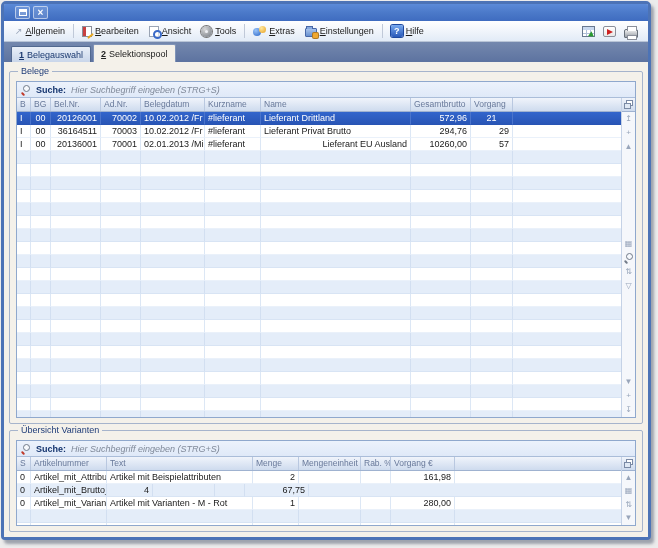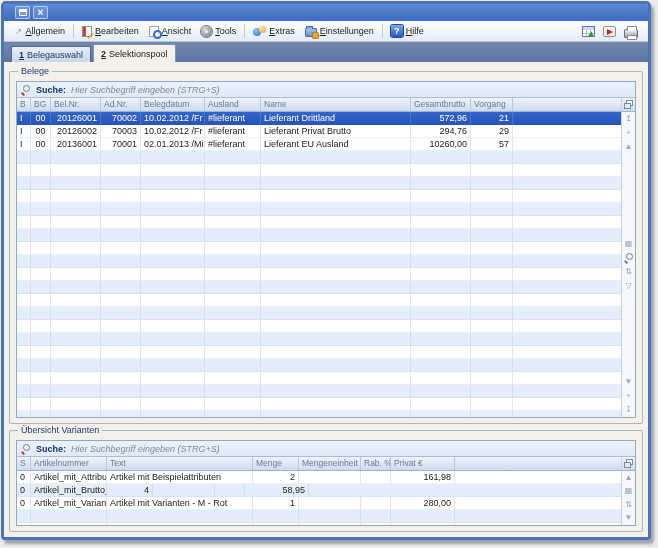--- a/index.html
+++ b/index.html
@@ -182,59 +182,59 @@
           <span class="search-placeholder">Hier Suchbegriff eingeben (STRG+S)</span>
         </div>
         <div class="grid-wrap">
           <div class="grid-main">
             <div class="g-head">
                 <span class="g-hcell" style="width: 14px;">B</span>
                 <span class="g-hcell" style="width: 20px;">BG</span>
                 <span class="g-hcell" style="width: 50px;">Bel.Nr.</span>
                 <span class="g-hcell" style="width: 40px;">Ad.Nr.</span>
                 <span class="g-hcell" style="width: 64px;">Belegdatum</span>
-                <span class="g-hcell" style="width: 56px;">Ausland</span>
+                <span class="g-hcell" style="width: 56px;">Kurzname</span>
                 <span class="g-hcell" style="width: 150px;">Name</span>
                 <span class="g-hcell" style="width: 60px;">Gesamtbrutto</span>
                 <span class="g-hcell" style="width: 42px;">Vorgang</span>
                 <span class="g-hcell g-hfill"></span>
               </div>
             <div class="g-body">
                 <div class="g-row sel">
                   <span class="g-cell" style="width: 14px; text-align: left;">I</span>
                   <span class="g-cell" style="width: 20px; text-align: center;">00</span>
                   <span class="g-cell" style="width: 50px; text-align: right;">20126001</span>
                   <span class="g-cell" style="width: 40px; text-align: right;">70002</span>
                   <span class="g-cell" style="width: 64px; text-align: left;">10.02.2012 /Fr</span>
                   <span class="g-cell" style="width: 56px; text-align: left;">#lieferant</span>
                   <span class="g-cell" style="width: 150px; text-align: left;">Lieferant Drittland</span>
                   <span class="g-cell" style="width: 60px; text-align: right;">572,96</span>
-                  <span class="g-cell" style="width: 42px; text-align: right;">21</span>
+                  <span class="g-cell" style="width: 42px; text-align: center;">21</span>
                   <span class="g-cell g-cfill"></span>
                 </div>
                 <div class="g-row">
                   <span class="g-cell" style="width: 14px; text-align: left;">I</span>
                   <span class="g-cell" style="width: 20px; text-align: center;">00</span>
-                  <span class="g-cell" style="width: 50px; text-align: right;">20126002</span>
+                  <span class="g-cell" style="width: 50px; text-align: right;">36164511</span>
                   <span class="g-cell" style="width: 40px; text-align: right;">70003</span>
                   <span class="g-cell" style="width: 64px; text-align: left;">10.02.2012 /Fr</span>
                   <span class="g-cell" style="width: 56px; text-align: left;">#lieferant</span>
                   <span class="g-cell" style="width: 150px; text-align: left;">Lieferant Privat Brutto</span>
                   <span class="g-cell" style="width: 60px; text-align: right;">294,76</span>
                   <span class="g-cell" style="width: 42px; text-align: right;">29</span>
                   <span class="g-cell g-cfill"></span>
                 </div>
                 <div class="g-row">
                   <span class="g-cell" style="width: 14px; text-align: left;">I</span>
                   <span class="g-cell" style="width: 20px; text-align: center;">00</span>
                   <span class="g-cell" style="width: 50px; text-align: right;">20136001</span>
                   <span class="g-cell" style="width: 40px; text-align: right;">70001</span>
                   <span class="g-cell" style="width: 64px; text-align: left;">02.01.2013 /Mi</span>
                   <span class="g-cell" style="width: 56px; text-align: left;">#lieferant</span>
-                  <span class="g-cell" style="width: 150px; text-align: left;">Lieferant EU Ausland</span>
+                  <span class="g-cell" style="width: 150px; text-align: right;">Lieferant EU Ausland</span>
                   <span class="g-cell" style="width: 60px; text-align: right;">10260,00</span>
                   <span class="g-cell" style="width: 42px; text-align: right;">57</span>
                   <span class="g-cell g-cfill"></span>
                 </div>
                 <div class="g-row alt">
                   <span class="g-cell" style="width: 14px; text-align: left;"></span>
                   <span class="g-cell" style="width: 20px; text-align: center;"></span>
                   <span class="g-cell" style="width: 50px; text-align: right;"></span>
                   <span class="g-cell" style="width: 40px; text-align: right;"></span>
                   <span class="g-cell" style="width: 64px; text-align: left;"></span>
@@ -539,41 +539,41 @@
         </div>
         <div class="grid-wrap">
           <div class="grid-main">
             <div class="g-head">
                 <span class="g-hcell" style="width: 14px;">S</span>
                 <span class="g-hcell" style="width: 76px;">Artikelnummer</span>
                 <span class="g-hcell" style="width: 146px;">Text</span>
                 <span class="g-hcell" style="width: 46px;">Menge</span>
                 <span class="g-hcell" style="width: 62px;">Mengeneinheit</span>
                 <span class="g-hcell" style="width: 30px;">Rab. %</span>
-                <span class="g-hcell" style="width: 64px;">Privat €</span>
+                <span class="g-hcell" style="width: 64px;">Vorgang €</span>
                 <span class="g-hcell g-hfill"></span>
               </div>
             <div class="g-body">
                 <div class="g-row">
                   <span class="g-cell" style="width: 14px; text-align: left;">0</span>
                   <span class="g-cell" style="width: 76px; text-align: left;">Artikel_mit_Attributen</span>
                   <span class="g-cell" style="width: 146px; text-align: left;">Artikel mit Beispielattributen</span>
                   <span class="g-cell" style="width: 46px; text-align: right;">2</span>
                   <span class="g-cell" style="width: 62px; text-align: left;"></span>
                   <span class="g-cell" style="width: 30px; text-align: right;"></span>
                   <span class="g-cell" style="width: 64px; text-align: right;">161,98</span>
                   <span class="g-cell g-cfill"></span>
                 </div>
                 <div class="g-row alt">
                   <span class="g-cell" style="width: 14px; text-align: left;">0</span>
                   <span class="g-cell" style="width: 76px; text-align: left;">Artikel_mit_Brutto_W(</span>
                   <span class="g-cell" style="width: 46px; text-align: right;">4</span>
                   <span class="g-cell" style="width: 62px; text-align: left;"></span>
                   <span class="g-cell" style="width: 30px; text-align: right;"></span>
-                  <span class="g-cell" style="width: 64px; text-align: right;">58,95</span>
+                  <span class="g-cell" style="width: 64px; text-align: right;">67,75</span>
                   <span class="g-cell g-cfill"></span>
                 </div>
                 <div class="g-row">
                   <span class="g-cell" style="width: 14px; text-align: left;">0</span>
                   <span class="g-cell" style="width: 76px; text-align: left;">Artikel_mit_Varianten.</span>
                   <span class="g-cell" style="width: 146px; text-align: left;">Artikel mit Varianten - M - Rot</span>
                   <span class="g-cell" style="width: 46px; text-align: right;">1</span>
                   <span class="g-cell" style="width: 62px; text-align: left;"></span>
                   <span class="g-cell" style="width: 30px; text-align: right;"></span>
                   <span class="g-cell" style="width: 64px; text-align: right;">280,00</span>

